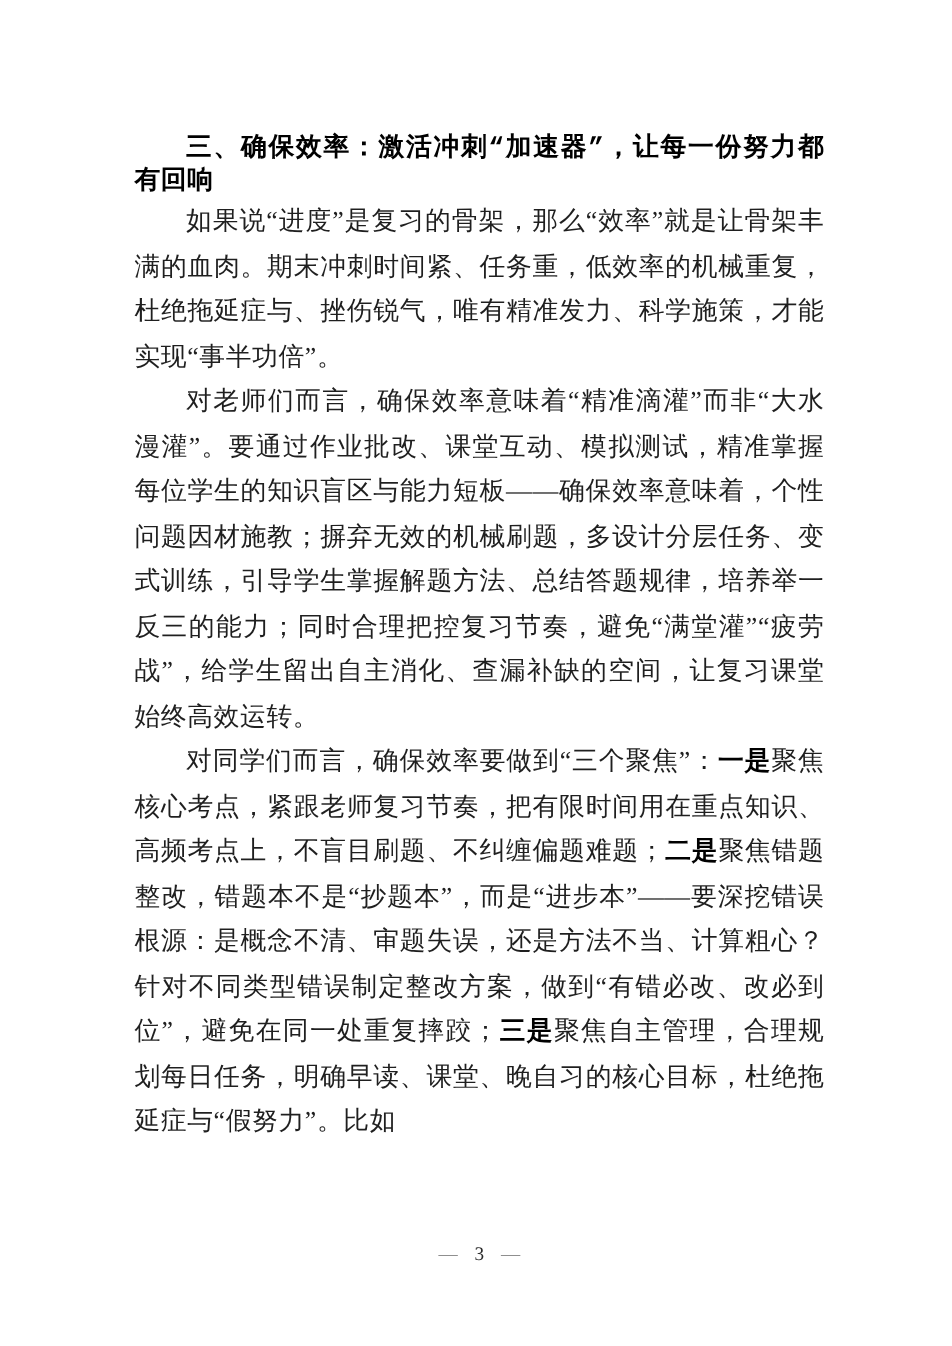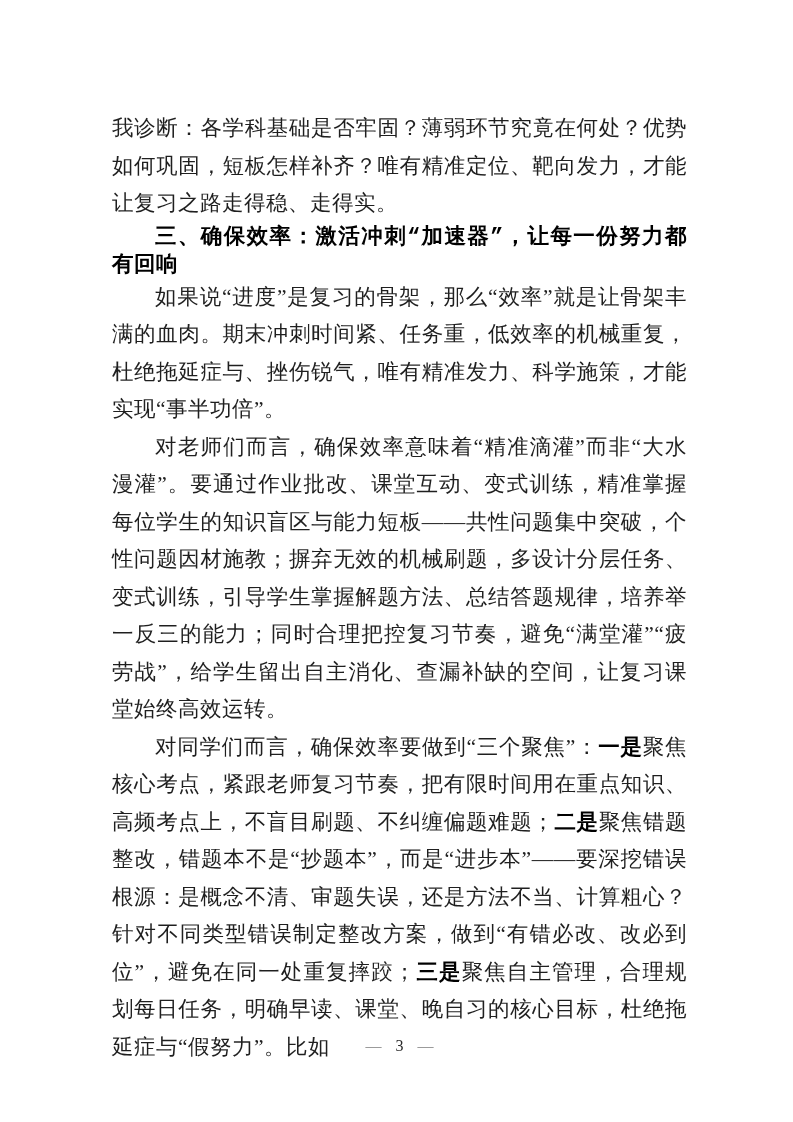--- a/index.html
+++ b/index.html
@@ -63,22 +63,21 @@
   .footer .num {
     color: #2b2b2b;
     margin: 0 14px;
   }
 </style>
 </head>
 <body>
 
 <div class="page">
   <div class="content">
-      <p class="para"><span class="run">我诊断：各学科基础是否牢固？薄弱环节究竟在何处？优势如何巩固，短板怎样补齐？唯有精准定位、靶向发力，才能让复习之路走得稳、走得实。</span></p>
       <h2 class="para heading indent"><span class="run bold">三、确保效率：激活冲刺“加速器”，让每一份努力都有回响</span></h2>
       <p class="para indent"><span class="run">如果说“进度”是复习的骨架，那么“效率”就是让骨架丰满的血肉。期末冲刺时间紧、任务重，低效率的机械重复，杜绝拖延症与、挫伤锐气，唯有精准发力、科学施策，才能实现“事半功倍”。</span></p>
-      <p class="para indent"><span class="run">对老师们而言，确保效率意味着“精准滴灌”而非“大水漫灌”。要通过作业批改、课堂互动、变式训练，精准掌握每位学生的知识盲区与能力短板——共性问题集中突破，个性问题因材施教；摒弃无效的机械刷题，多设计分层任务、变式训练，引导学生掌握解题方法、总结答题规律，培养举一反三的能力；同时合理把控复习节奏，避免“满堂灌”“疲劳战”，给学生留出自主消化、查漏补缺的空间，让复习课堂始终高效运转。</span></p>
+      <p class="para indent"><span class="run">对老师们而言，确保效率意味着“精准滴灌”而非“大水漫灌”。要通过作业批改、课堂互动、模拟测试，精准掌握每位学生的知识盲区与能力短板——确保效率意味着，个性问题因材施教；摒弃无效的机械刷题，多设计分层任务、变式训练，引导学生掌握解题方法、总结答题规律，培养举一反三的能力；同时合理把控复习节奏，避免“满堂灌”“疲劳战”，给学生留出自主消化、查漏补缺的空间，让复习课堂始终高效运转。</span></p>
       <p class="para indent"><span class="run">对同学们而言，确保效率要做到“三个聚焦”：</span><span class="run bold">一是</span><span class="run">聚焦核心考点，紧跟老师复习节奏，把有限时间用在重点知识、高频考点上，不盲目刷题、不纠缠偏题难题；</span><span class="run bold">二是</span><span class="run">聚焦错题整改，错题本不是“抄题本”，而是“进步本”——要深挖错误根源：是概念不清、审题失误，还是方法不当、计算粗心？针对不同类型错误制定整改方案，做到“有错必改、改必到位”，避免在同一处重复摔跤；</span><span class="run bold">三是</span><span class="run">聚焦自主管理，合理规划每日任务，明确早读、课堂、晚自习的核心目标，杜绝拖延症与“假努力”。比如</span></p>
     </div>
   <div class="footer">
     <span class="dash">—</span><span class="num">3</span><span class="dash">—</span>
   </div>
 </div>
 
 </body></html>

